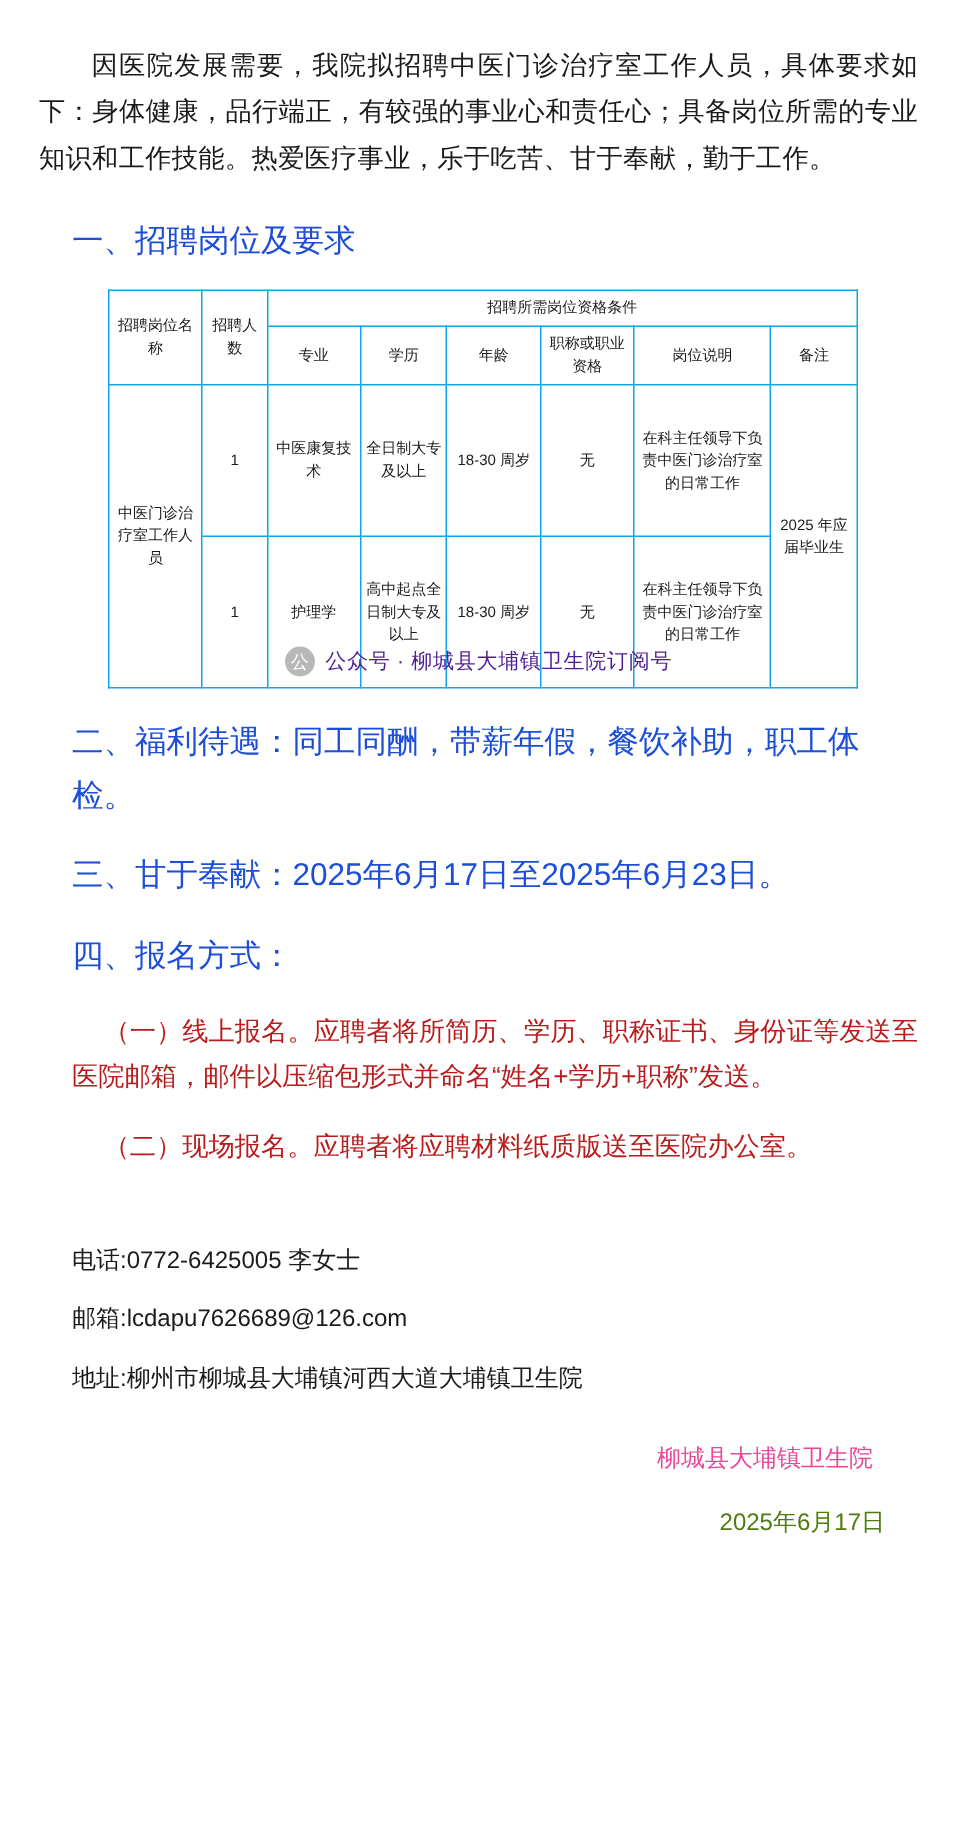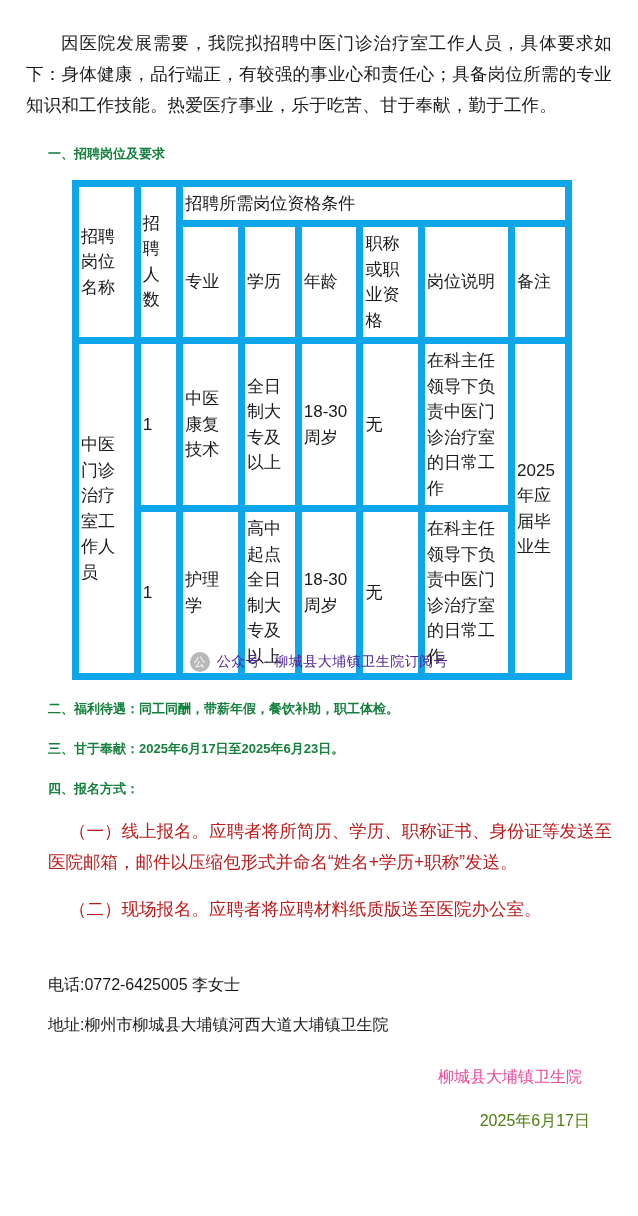--- a/index.html
+++ b/index.html
@@ -24,26 +24,26 @@
   .intro {
     font-size: 17.5px;
     line-height: 1.78;
     letter-spacing: 0.2px;
     text-indent: 2em;
     margin: 0 0 22px 0;
     text-align: justify;
     color: #1a1a1a;
   }
   .section-heading {
-    font-size: 13px;
+    font-size: 21px;
     line-height: 1.7;
-    font-weight: bold;
+    font-weight: normal;
     margin: 18px 0 14px 0;
     padding-left: 22px;
-    color: #15803d;
+    color: #1d4ed8;
   }
   .para {
     font-size: 17.5px;
     line-height: 1.75;
     margin: 16px 0;
     padding-left: 22px;
     color: #b91c1c;
     text-align: justify;
   }
   .para.indent {
@@ -55,24 +55,24 @@
     margin: 6px 0 12px 0;
     padding-left: 46px;
     padding-right: 40px;
   }
   table.jobs {
     border-collapse: collapse;
     width: 100%;
     table-layout: fixed;
   }
   table.jobs th, table.jobs td {
-    border: 7px solid #0ea5e9;
-    font-size: 17px;
+    border: 1px solid #0ea5e9;
+    font-size: 10px;
     line-height: 1.5;
-    text-align: left;
+    text-align: center;
     vertical-align: middle;
     padding: 4px 2px;
     color: #1a1a1a;
     font-weight: normal;
   }
   table.jobs th {
     font-weight: normal;
   }
   .col-a { width: 13%; }
   .col-b { width: 9%; }
@@ -202,18 +202,19 @@
 
   <h2 class="section-heading">三、甘于奉献：2025年6月17日至2025年6月23日。</h2>
 
   <h2 class="section-heading">四、报名方式：</h2>
 
   <p class="para indent">（一）线上报名。应聘者将所简历、学历、职称证书、身份证等发送至医院邮箱，邮件以压缩包形式并命名“姓名+学历+职称”发送。</p>
 
   <p class="para indent">（二）现场报名。应聘者将应聘材料纸质版送至医院办公室。</p>
 
   <p class="contact first">电话:0772-6425005 李女士</p>
+  <p class="contact">邮箱:lcdapu7626689@126.com</p>
   <p class="contact">地址:柳州市柳城县大埔镇河西大道大埔镇卫生院</p>
 
   <p class="signature">柳城县大埔镇卫生院</p>
   <p class="sign-date">2025年6月17日</p>
 
 </div>
 
 </body></html>

